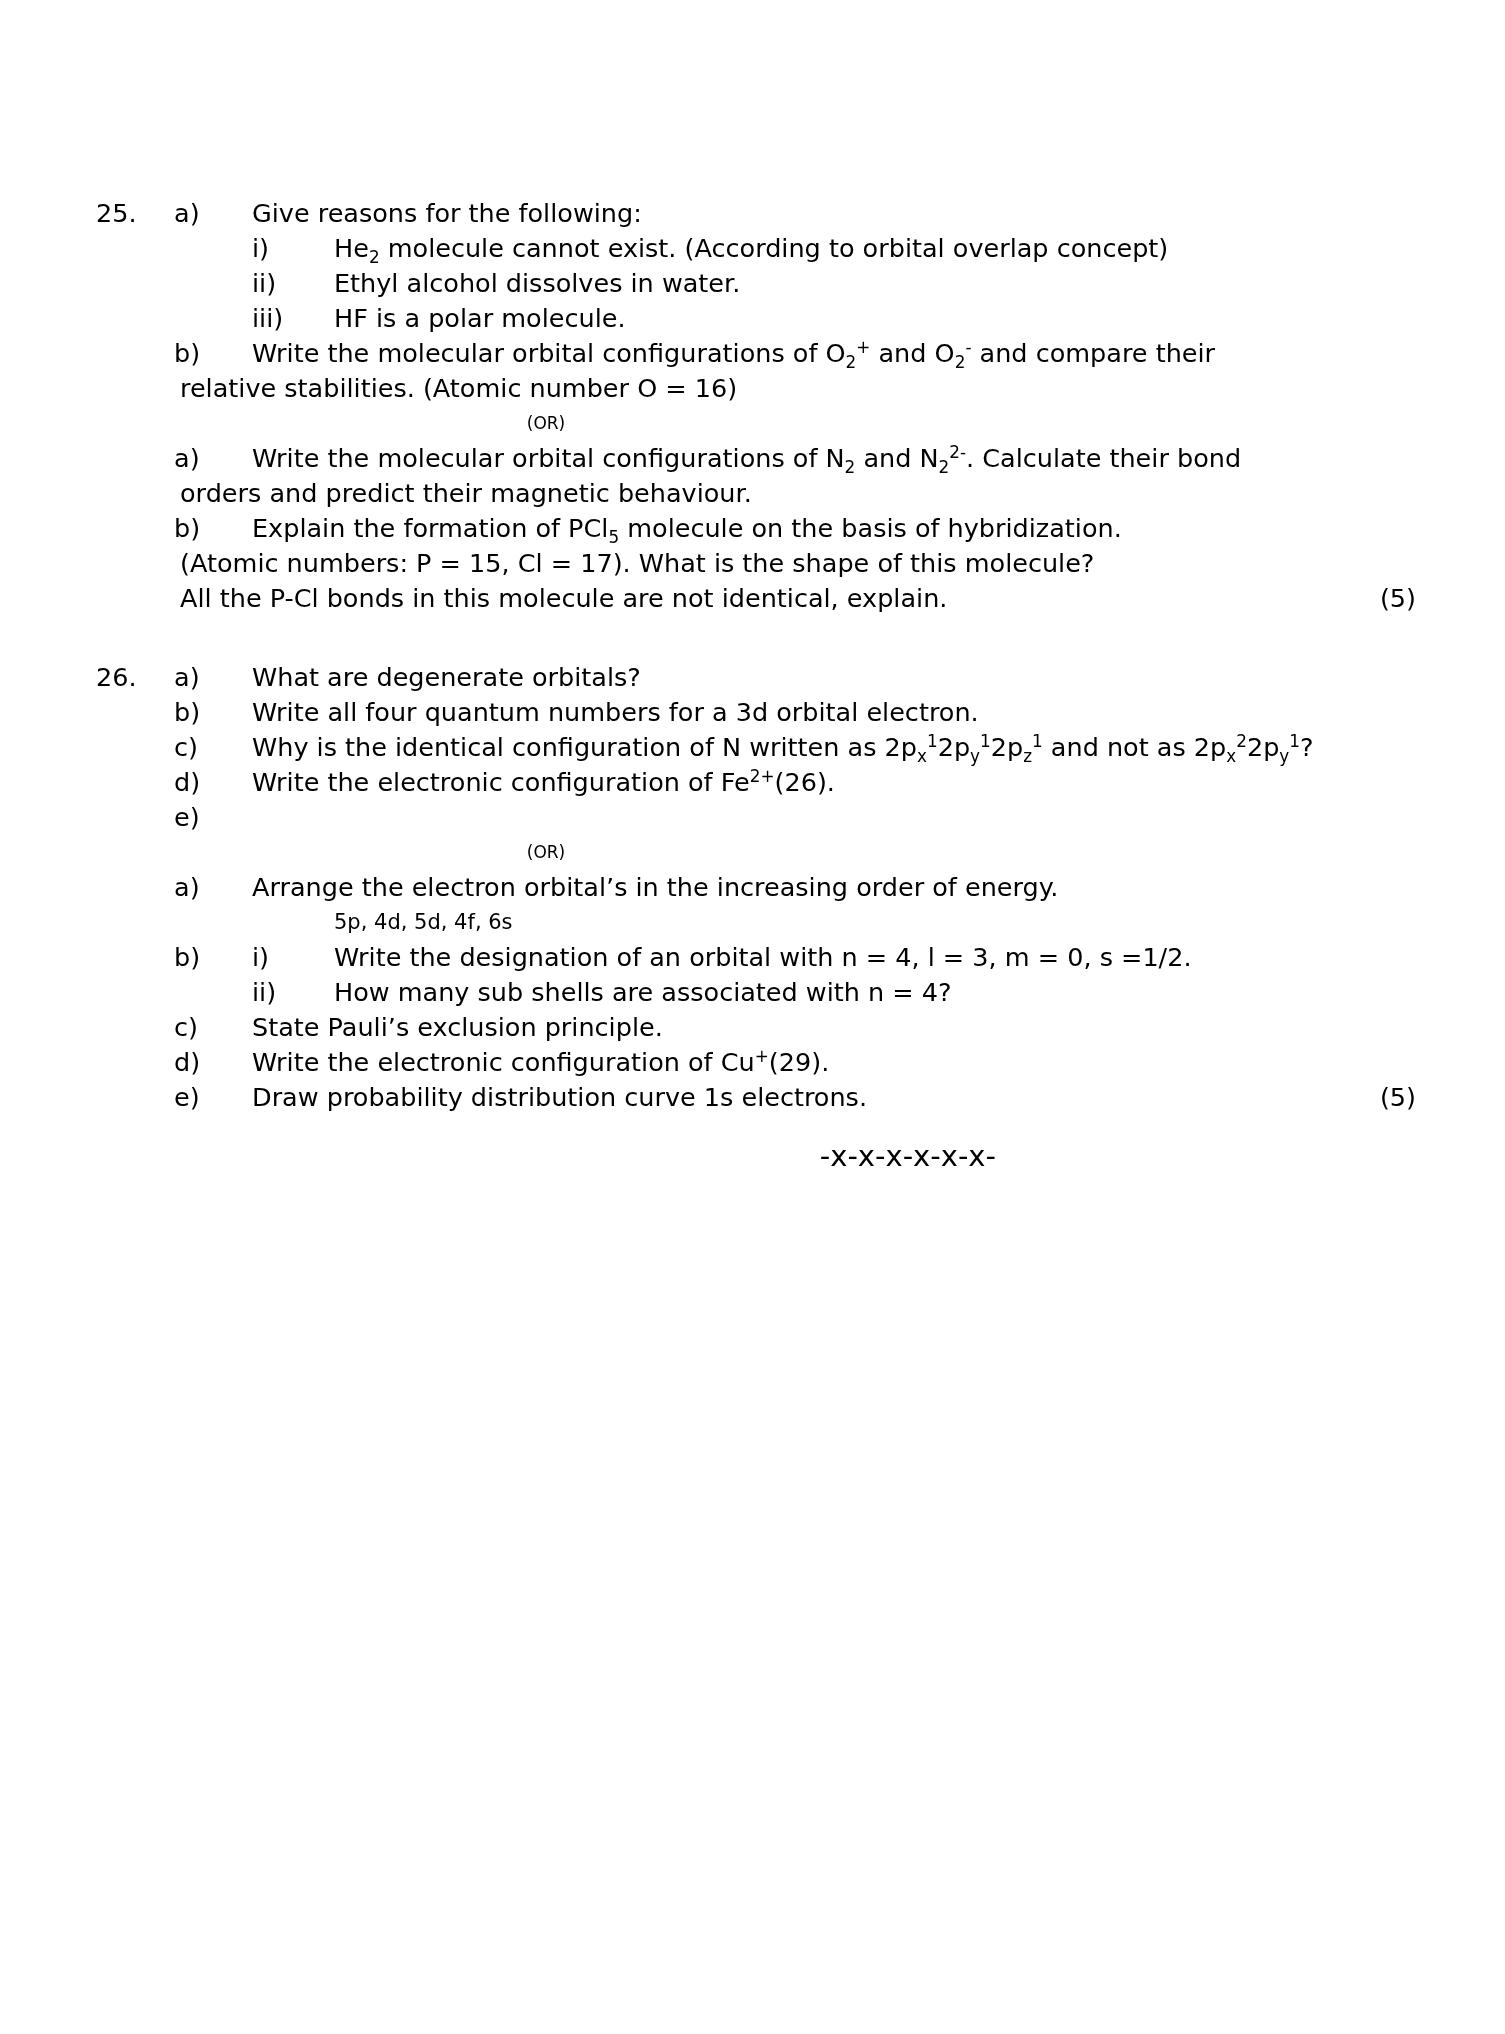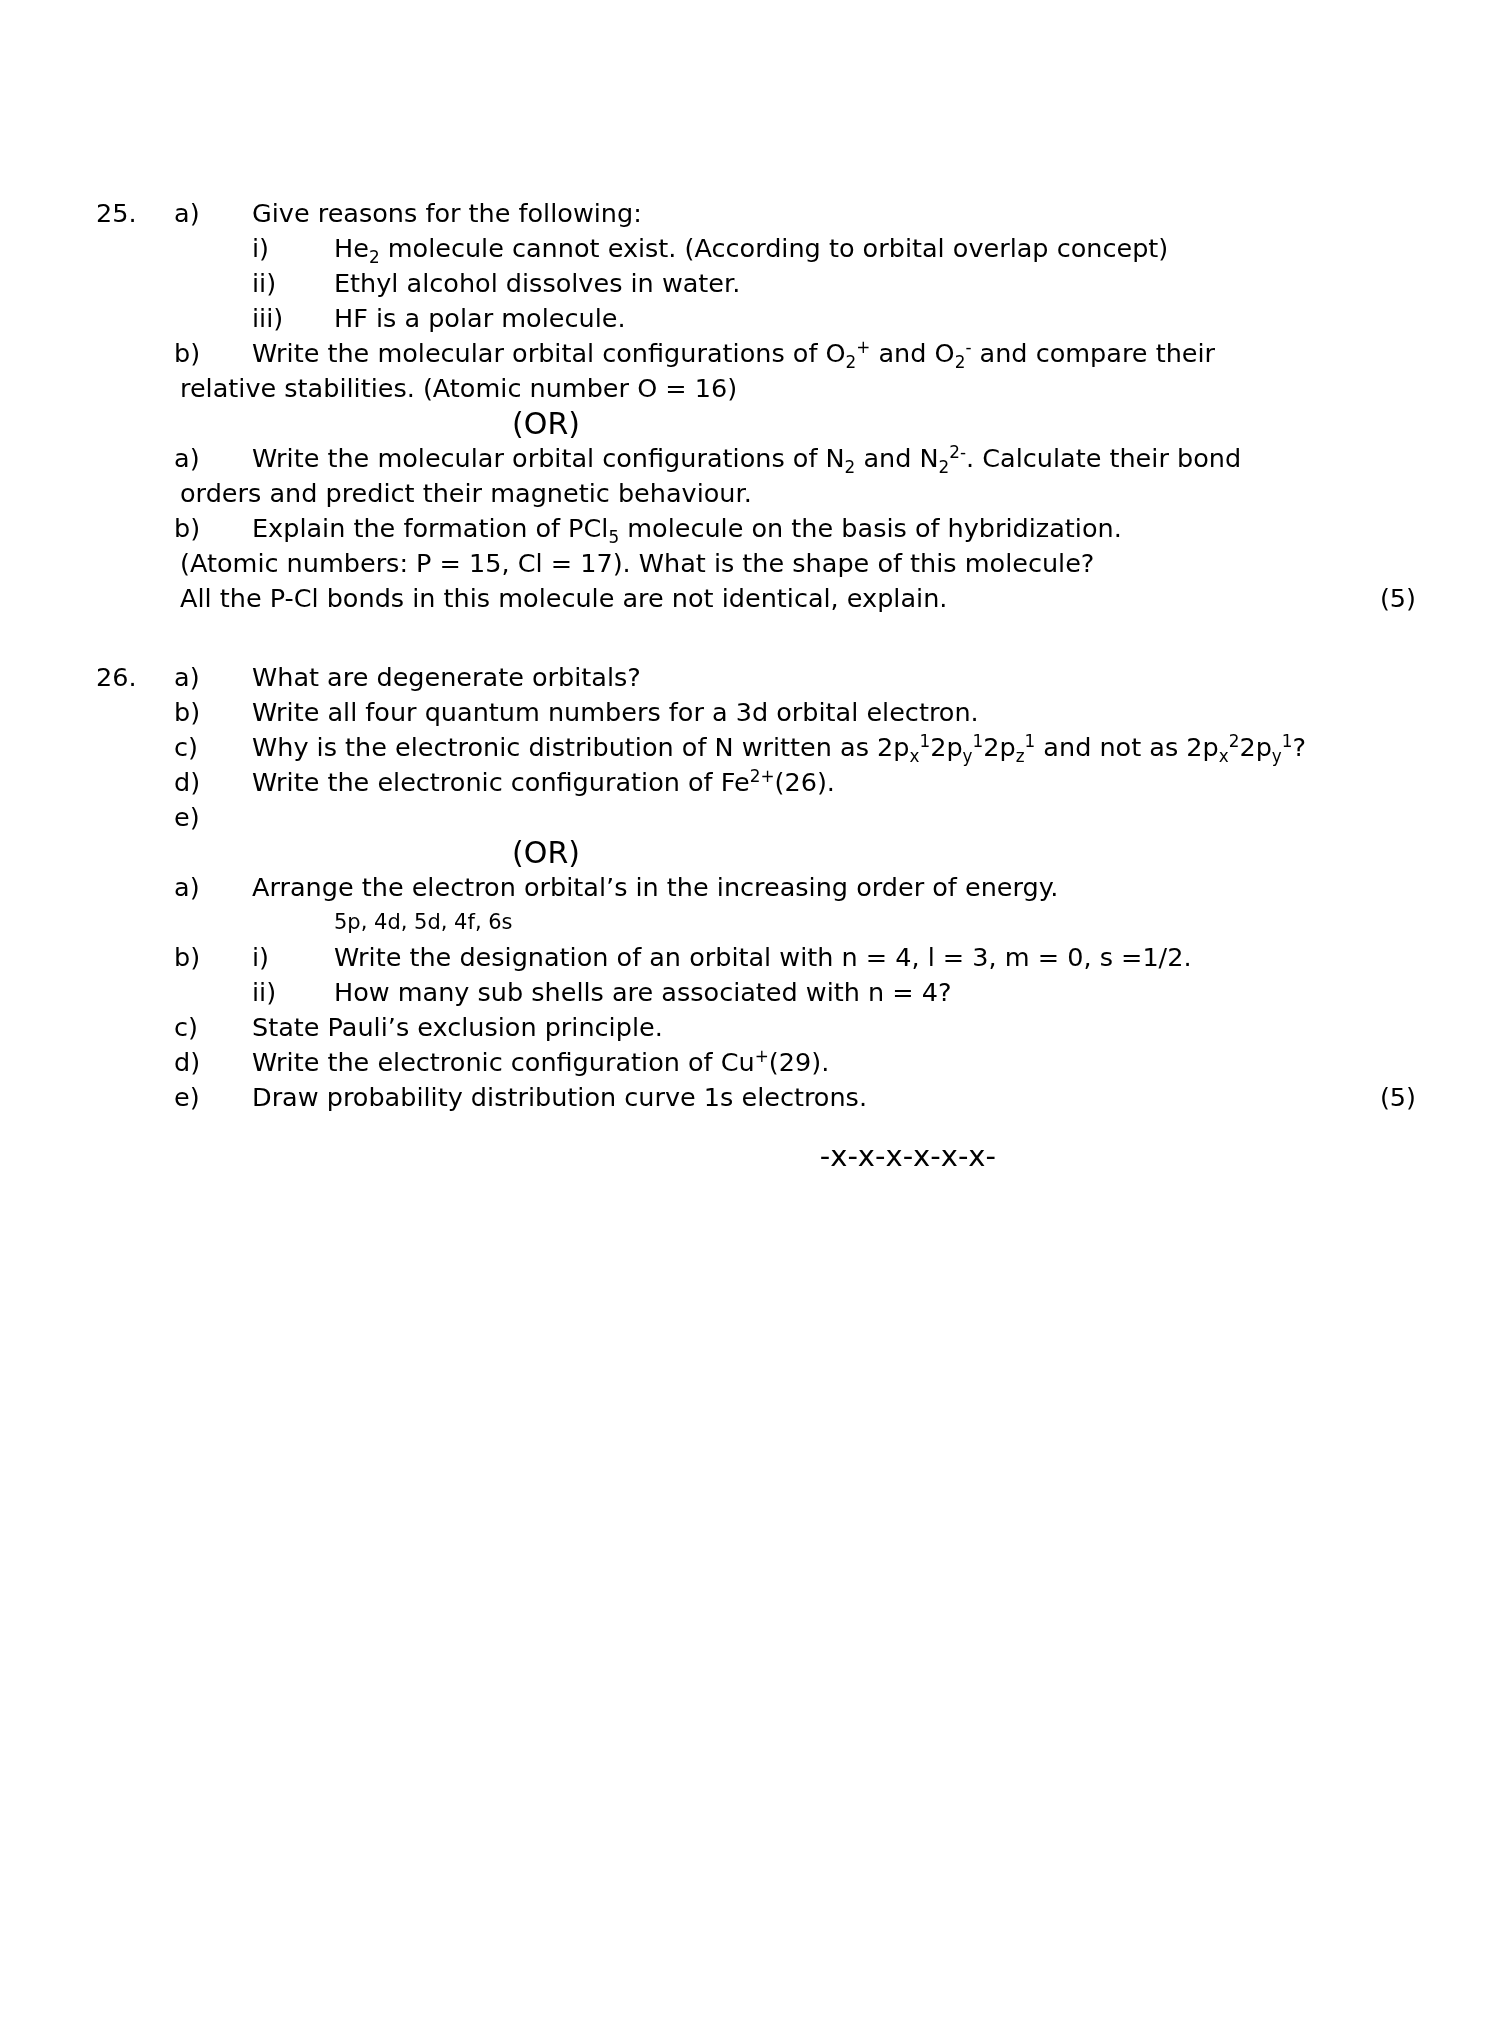--- a/index.html
+++ b/index.html
@@ -79,21 +79,21 @@
     line-height: 35px;
     margin-left: 84px;
   }
   .deep-line {
     font-size: 21px;
     line-height: 35px;
     margin-left: 238px;
   }
 
   .or-line {
-    font-size: 30px;
+    font-size: 17px;
     line-height: 35px;
     text-align: center;
     width: 900px;
     margin-left: 0;
   }
 
   .marks {
     position: absolute;
     right: 0;
     font-size: 25.5px;
@@ -187,21 +187,21 @@
 
       <div class="qrow">
         <span class="qnum"></span>
         <span class="qlet">b)</span>
         <span class="qtext nowrap">Write all four quantum numbers for a 3d orbital electron.</span>
       </div>
 
       <div class="qrow">
         <span class="qnum"></span>
         <span class="qlet">c)</span>
-        <span class="qtext nowrap"><span>Why is the electronic distribution of N written as 2p</span><sub>x</sub><sup>1</sup><span>2p</span><sub>y</sub><sup>1</sup><span>2p</span><sub>z</sub><sup>1</sup><span> and not as 2p</span><sub>x</sub><sup>2</sup><span>2p</span><sub>y</sub><sup>1</sup><span>?</span></span>
+        <span class="qtext nowrap"><span>Why is the identical configuration of N written as 2p</span><sub>x</sub><sup>1</sup><span>2p</span><sub>y</sub><sup>1</sup><span>2p</span><sub>z</sub><sup>1</sup><span> and not as 2p</span><sub>x</sub><sup>2</sup><span>2p</span><sub>y</sub><sup>1</sup><span>?</span></span>
       </div>
 
       <div class="qrow">
         <span class="qnum"></span>
         <span class="qlet">d)</span>
         <span class="qtext nowrap"><span>Write the electronic configuration of Fe</span><sup>2+</sup><span>(26).</span></span>
       </div>
 
       <div class="qrow">
         <span class="qnum"></span>

